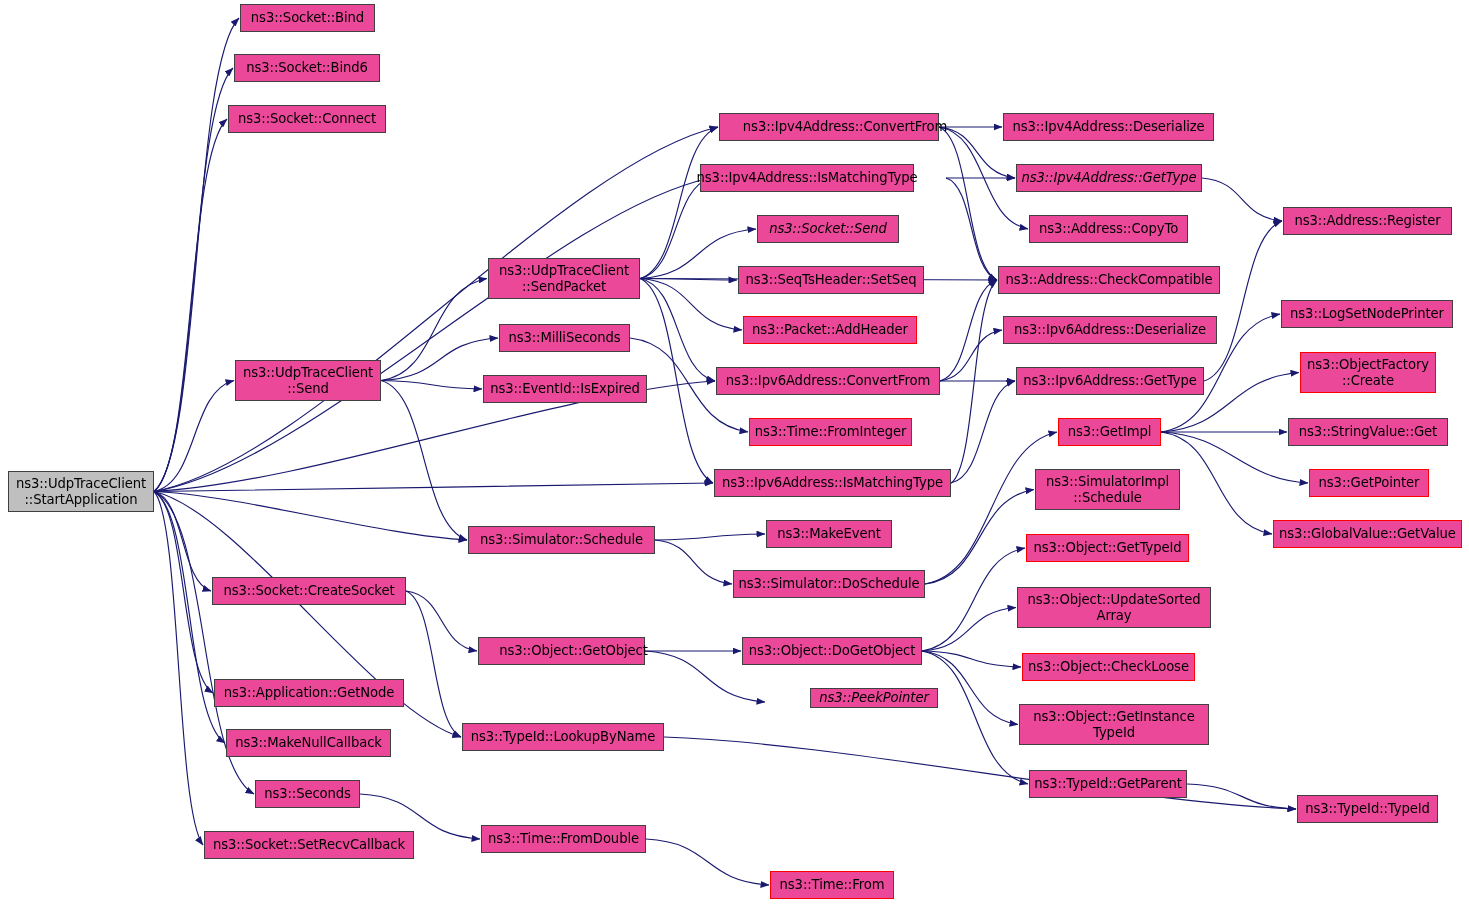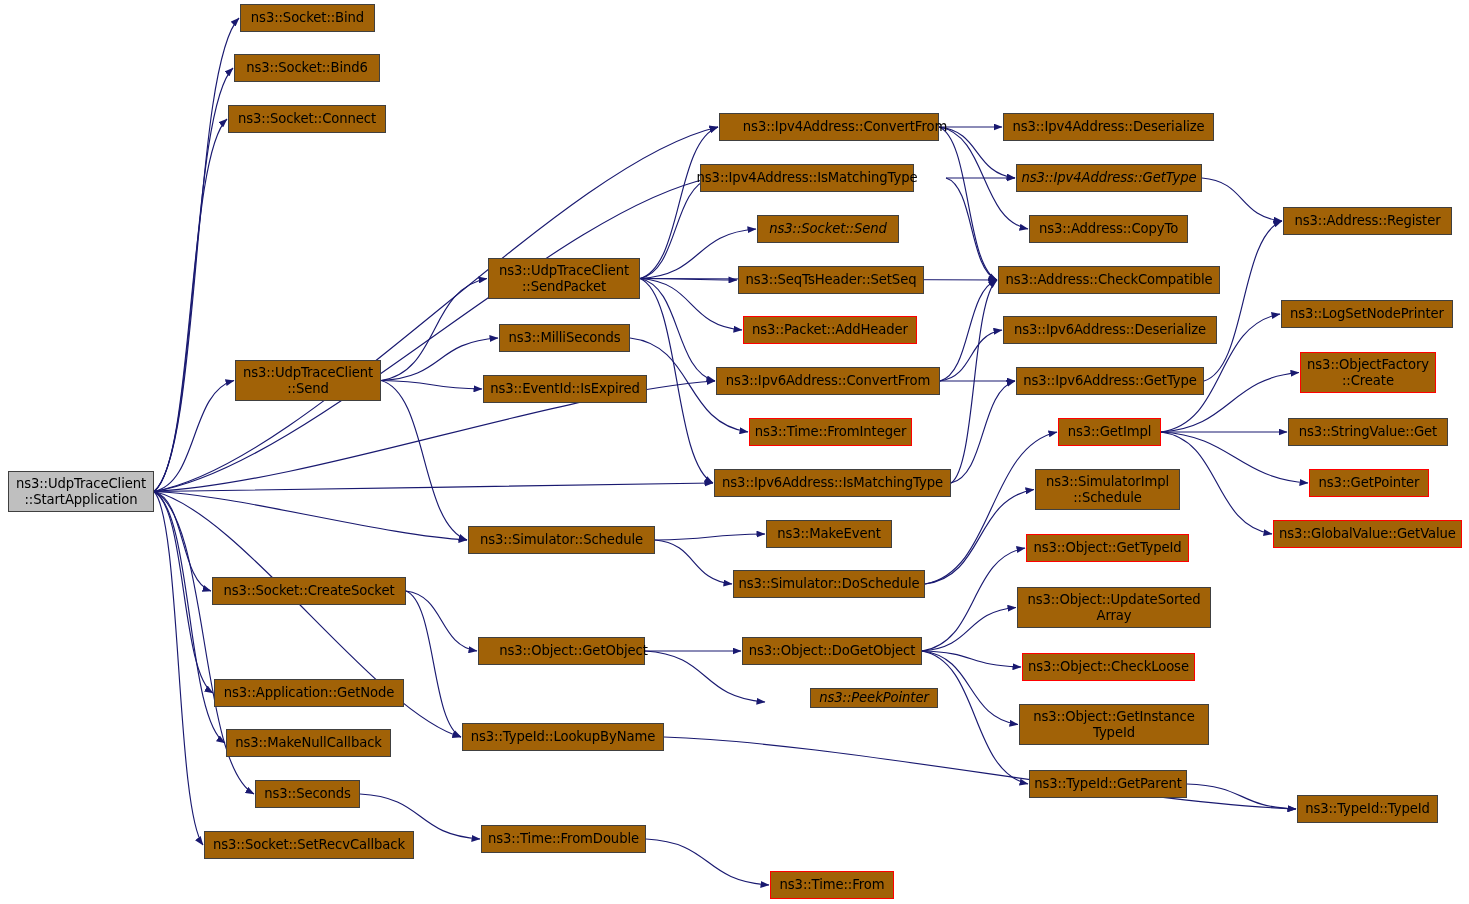--- a/index.html
+++ b/index.html
@@ -1,20 +1,20 @@
 <!DOCTYPE html>
 <html><head>
 <meta charset="utf-8">
 <style>
   html,body{margin:0;padding:0;background:#ffffff;}
   body{font-family:"DejaVu Sans","Liberation Sans",sans-serif;}
   #graph{position:relative;width:1469px;height:904px;background:#fff;overflow:hidden;}
   #edges{position:absolute;left:0;top:0;width:1469px;height:904px;}
   .node{position:absolute;box-sizing:border-box;display:flex;align-items:center;justify-content:center;
-        background:#a16207;border:1px solid #404040;font-size:13.2px;color:#000;line-height:1.18;
+        background:#ec4899;border:1px solid #404040;font-size:13.2px;color:#000;line-height:1.18;
         text-align:center;white-space:pre;letter-spacing:-0.1px;}
   .node.red{border-color:#ff0000;}
   .node.root{background:#bfbfbf;border-color:#404040;}
   .nlabel{pointer-events:none;}
 </style>
 </head>
 <body>
 
 <div id="graph">
   <svg id="edges" viewBox="0 0 1469 904" xmlns="http://www.w3.org/2000/svg">

